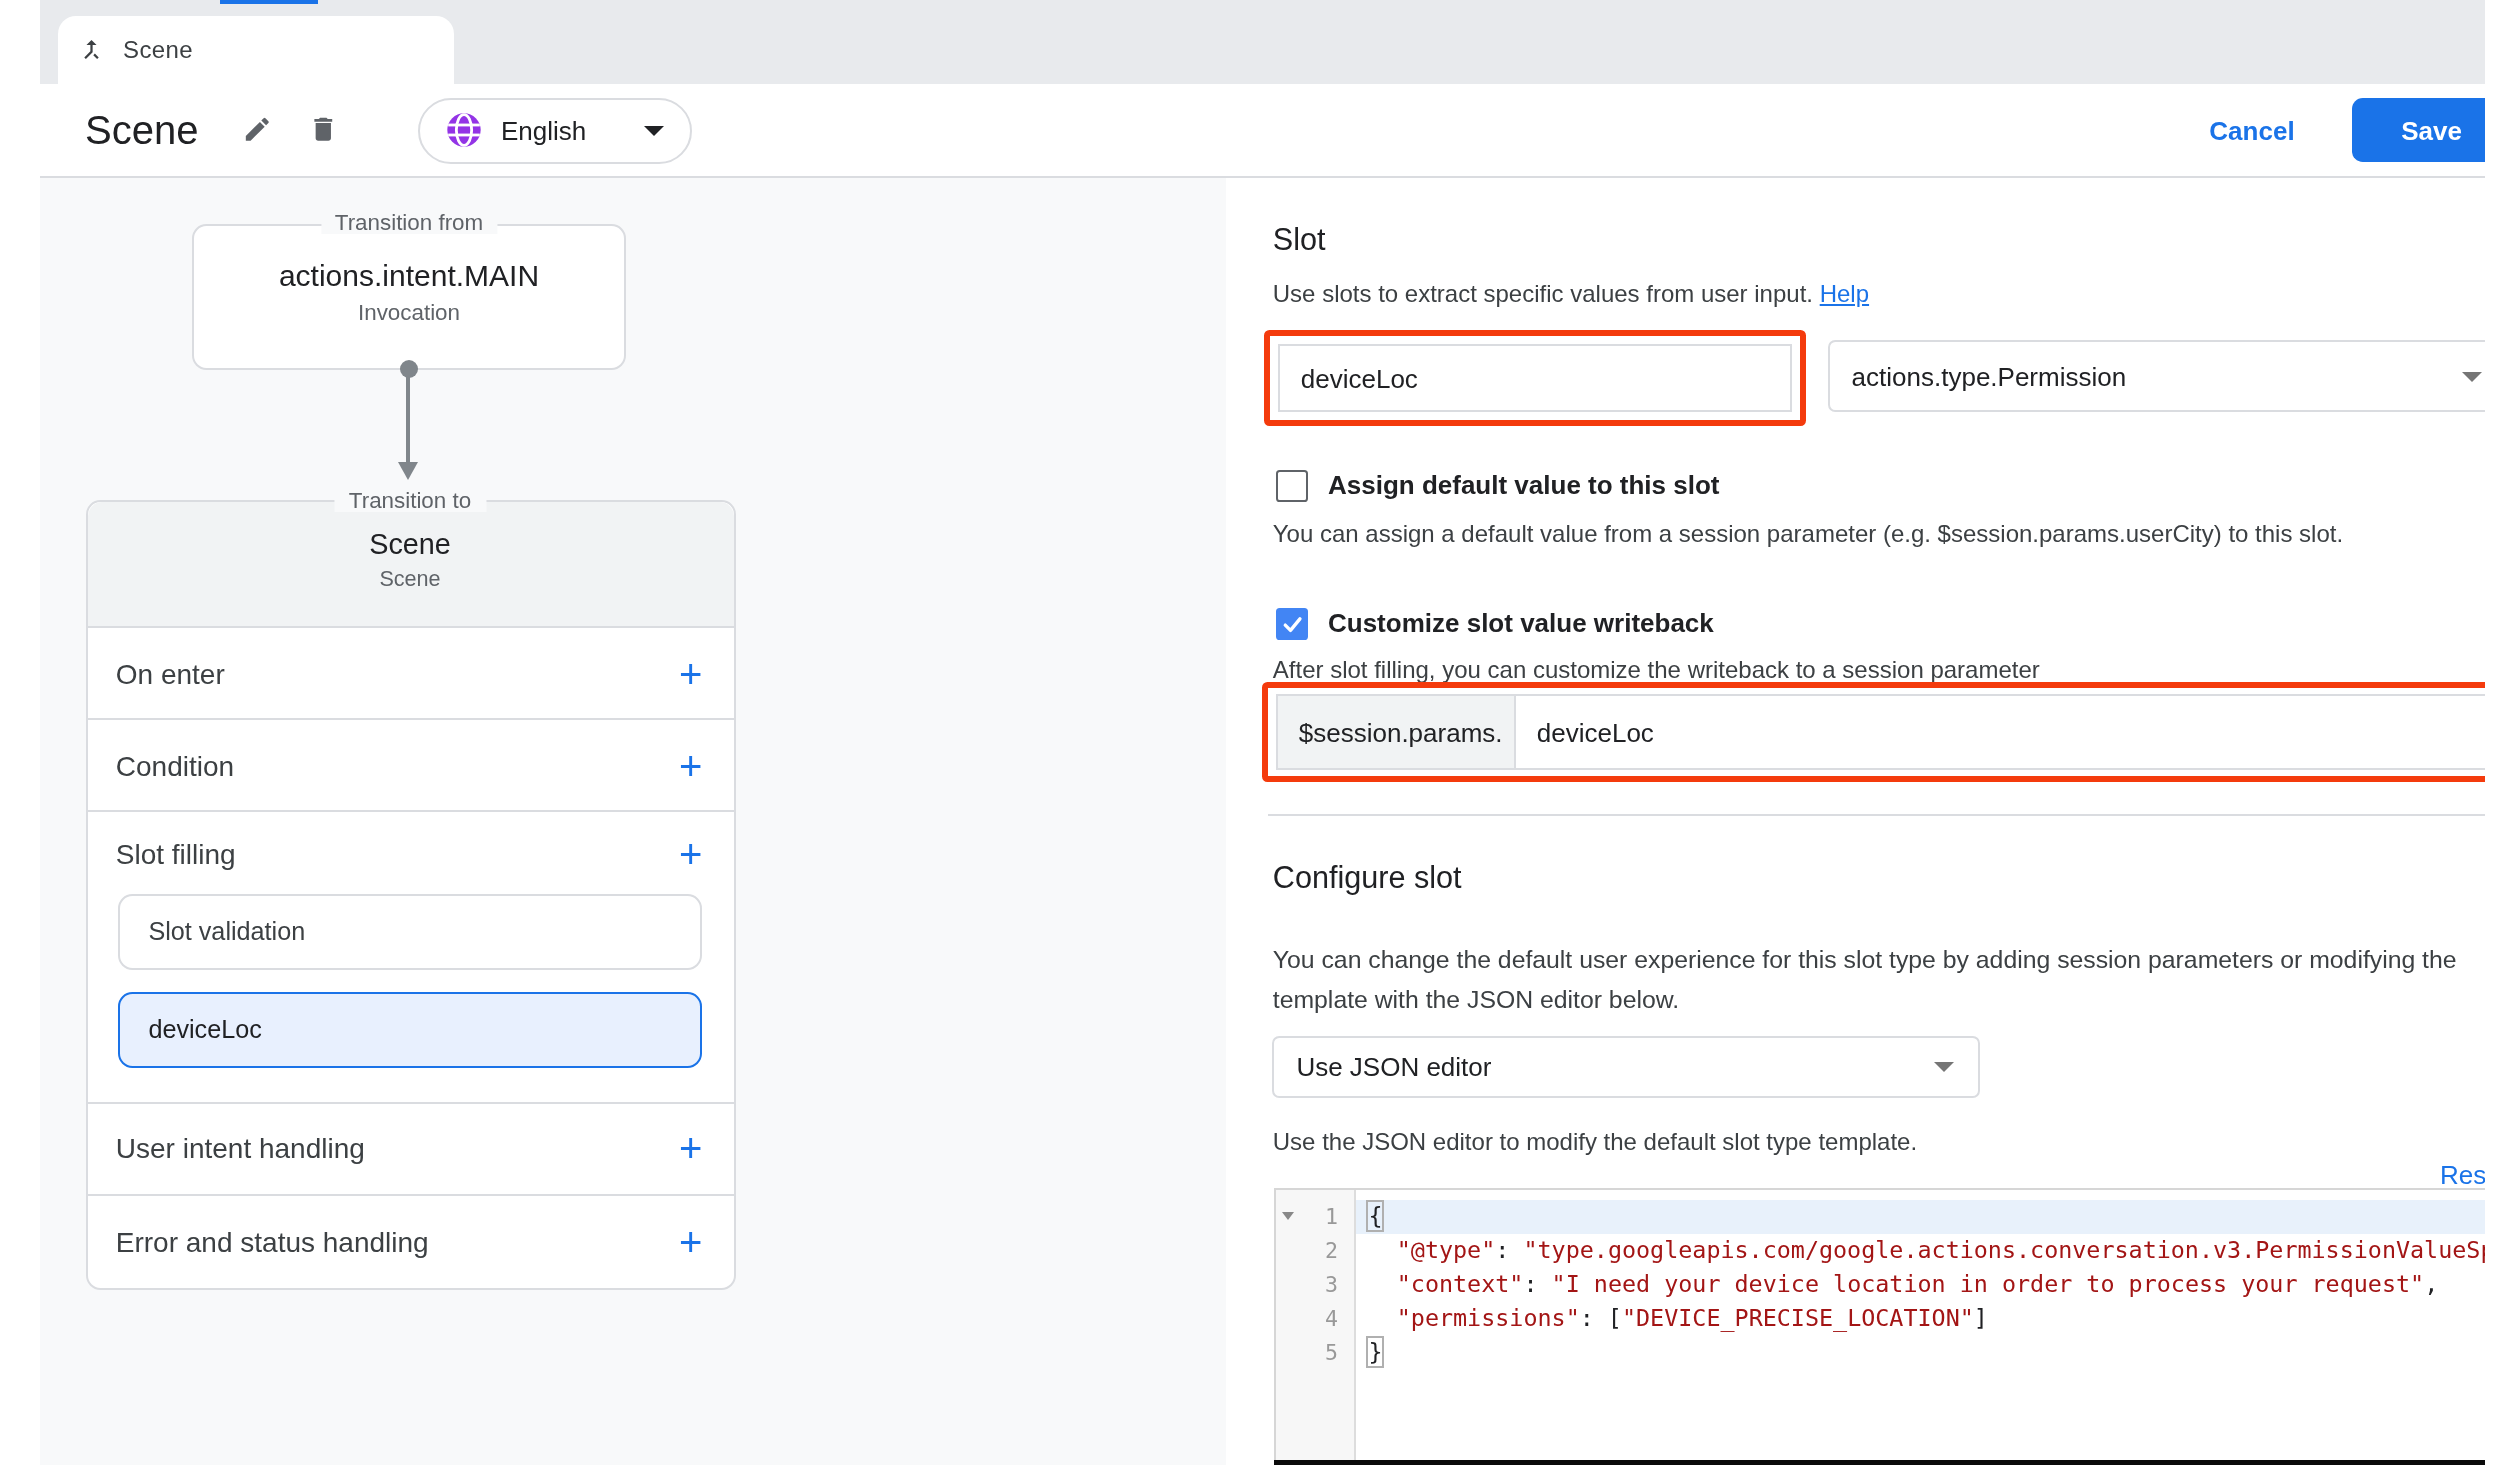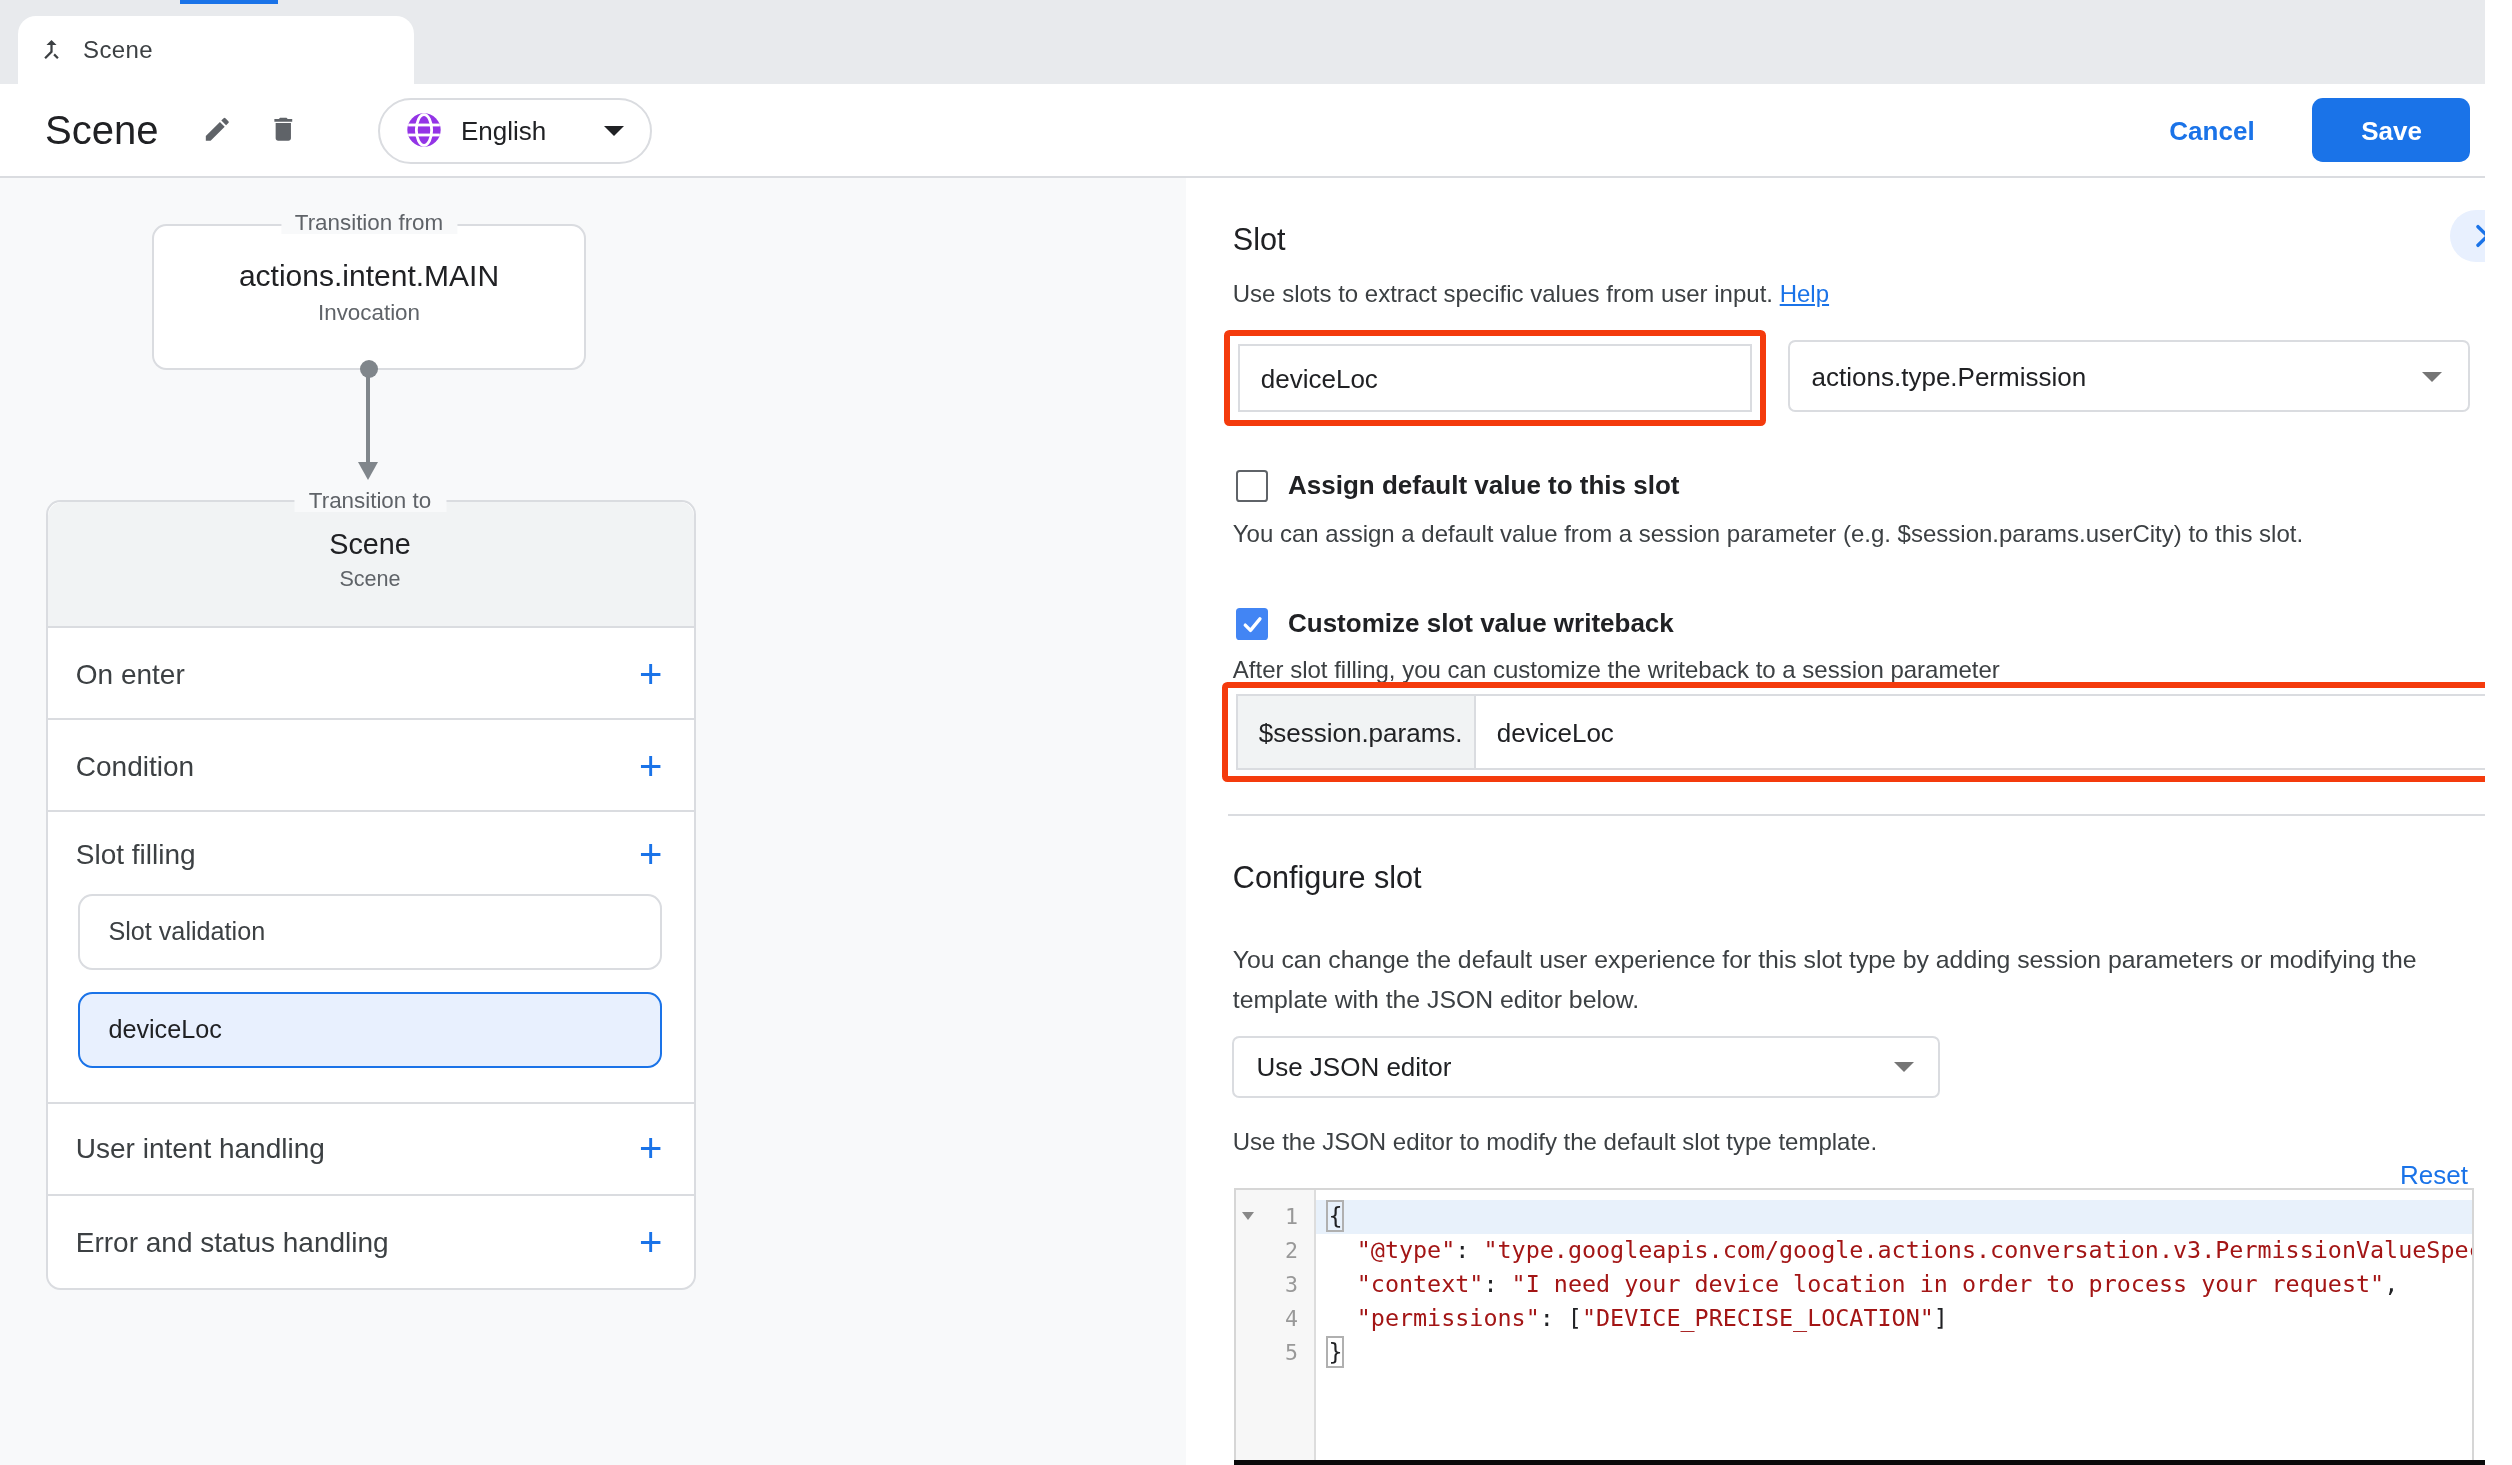--- a/index.html
+++ b/index.html
@@ -1,17 +1,17 @@
 <!DOCTYPE html>
 <html style="font-size:14.4px"><head>
 <meta charset="utf-8">
 <style>
   * { margin:0; padding:0; box-sizing:border-box; }
   html,body { background:#fff; }
-  .stage { width:2485px; height:1465px; overflow:hidden; position:relative; }
+  .stage { width:2485px; height:1465px; overflow:hidden; position:relative;padding-left:40px; }
   .app { width:1256px; height:733px; transform:scale(2); transform-origin:0 0;
          font-family:"Liberation Sans", sans-serif; color:#202124; position:relative; }
 
   
   .tabbar { height:42px; background:#e8eaed; position:relative; }
   .top-indicator { position:absolute; left:90px; top:0; width:49px; height:1.8px; background:#1a73e8; }
   .tab { position:absolute; left:9px; top:8px; width:198px; height:34px; background:#fff;
          border-radius:9px 9px 0 0; display:flex; align-items:center; padding-left:10px; }
   .tab .ticon { width:13.5px; height:13.5px; margin-right:9px; display:inline-flex; }
   .tab-label { font-size:12px; color:#3c4043; letter-spacing:0.2px; }

